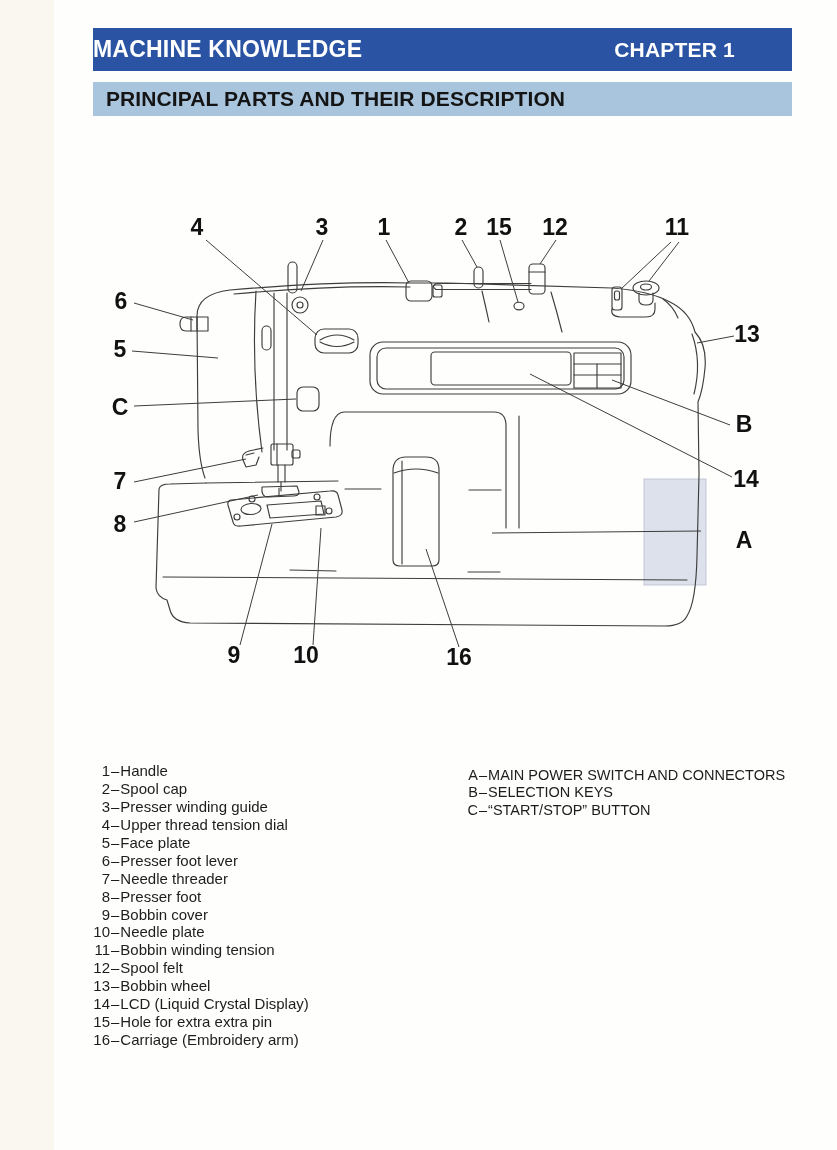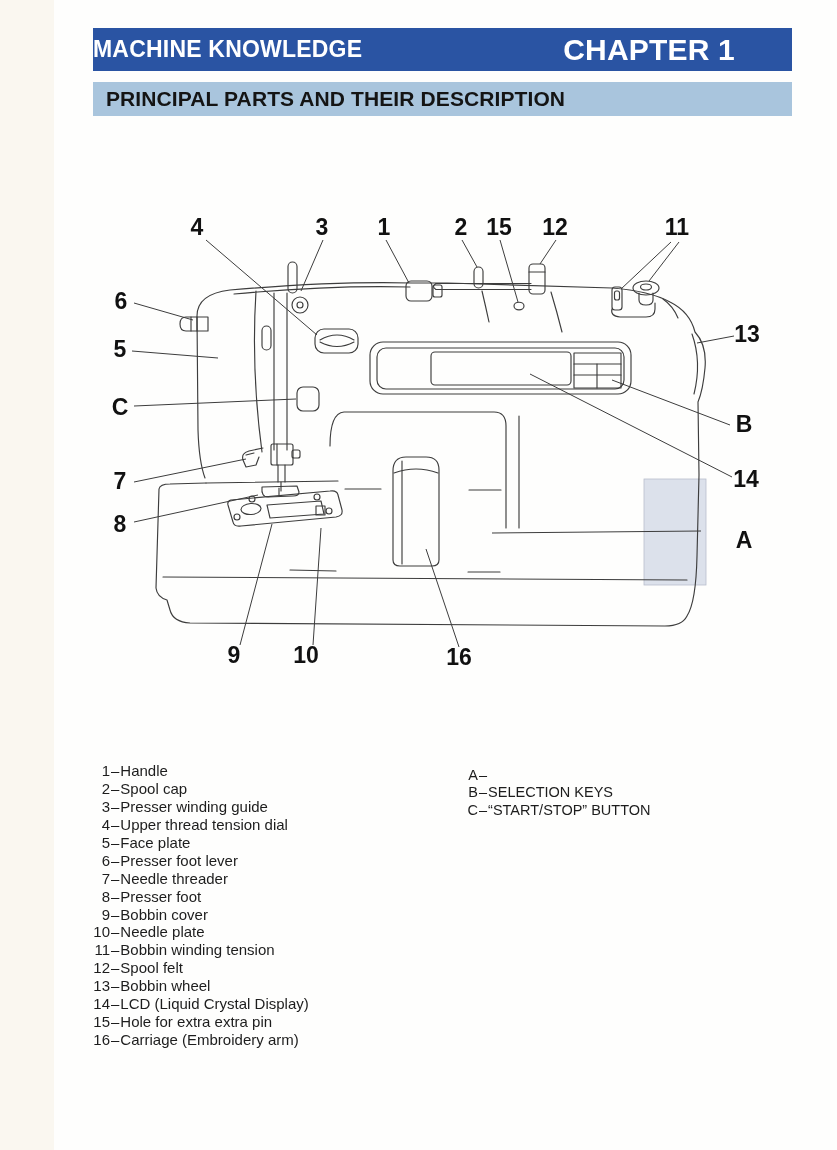--- a/index.html
+++ b/index.html
@@ -11,21 +11,21 @@
 
   
   .bar-header{
     position:absolute;left:93px;top:28px;width:699px;height:43px;
     background:var(--c-header,#2a54a3);display:flex;align-items:center;justify-content:space-between;
   }
   .bar-header .title{
     color:var(--c-header-text,#fff);font-weight:bold;font-size:23px;letter-spacing:.2px;
   }
   .bar-header .chapter{
-    color:var(--c-header-text,#fff);font-weight:bold;font-size:30px;letter-spacing:.2px;padding-right:57px;
+    color:var(--c-header-text,#fff);font-weight:bold;font-size:21px;letter-spacing:.2px;padding-right:57px;
   }
   .bar-sub{
     position:absolute;left:93px;top:82px;width:699px;height:34px;
     background:var(--c-sub,#a9c5dd);display:flex;align-items:center;
   }
   .bar-sub .title{
     color:var(--c-sub-text,#141414);font-weight:bold;font-size:21px;letter-spacing:.1px;padding-left:13px;
   }
 
   
@@ -305,20 +305,21 @@
       <div class="row">
         <span class="num">16</span>
         <span class="sep">–</span>
         <span class="lbl">Carriage (Embroidery arm)</span>
       </div>
     </div>
   <div class="legend-let" id="legend-let">
       <div class="row">
         <span class="num">A</span>
         <span class="sep">–</span>
+        <span class="lbl">MAIN POWER SWITCH AND CONNECTORS</span>
       </div>
       <div class="row">
         <span class="num">B</span>
         <span class="sep">–</span>
         <span class="lbl">SELECTION KEYS</span>
       </div>
       <div class="row">
         <span class="num">C</span>
         <span class="sep">–</span>
         <span class="lbl">“START/STOP” BUTTON</span>

